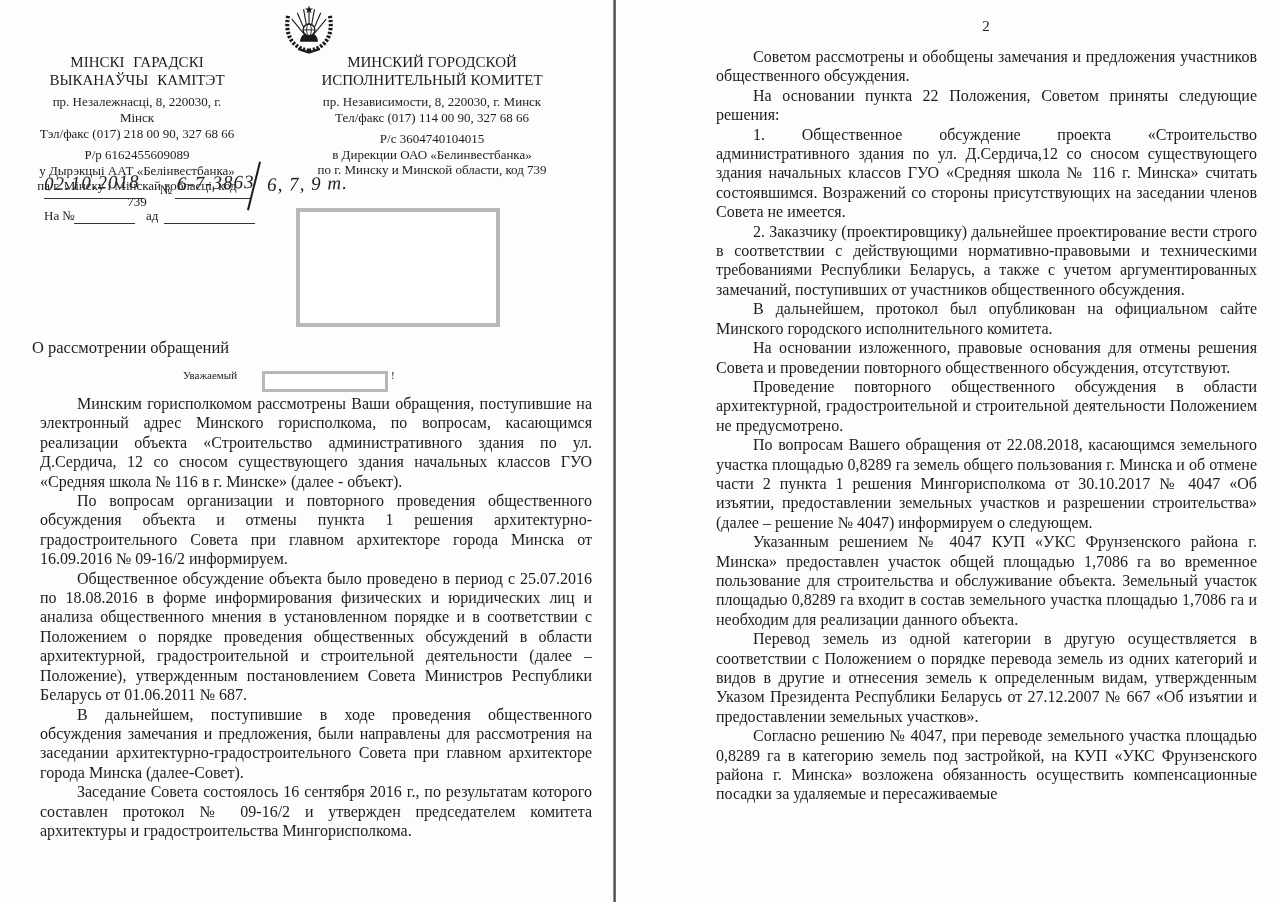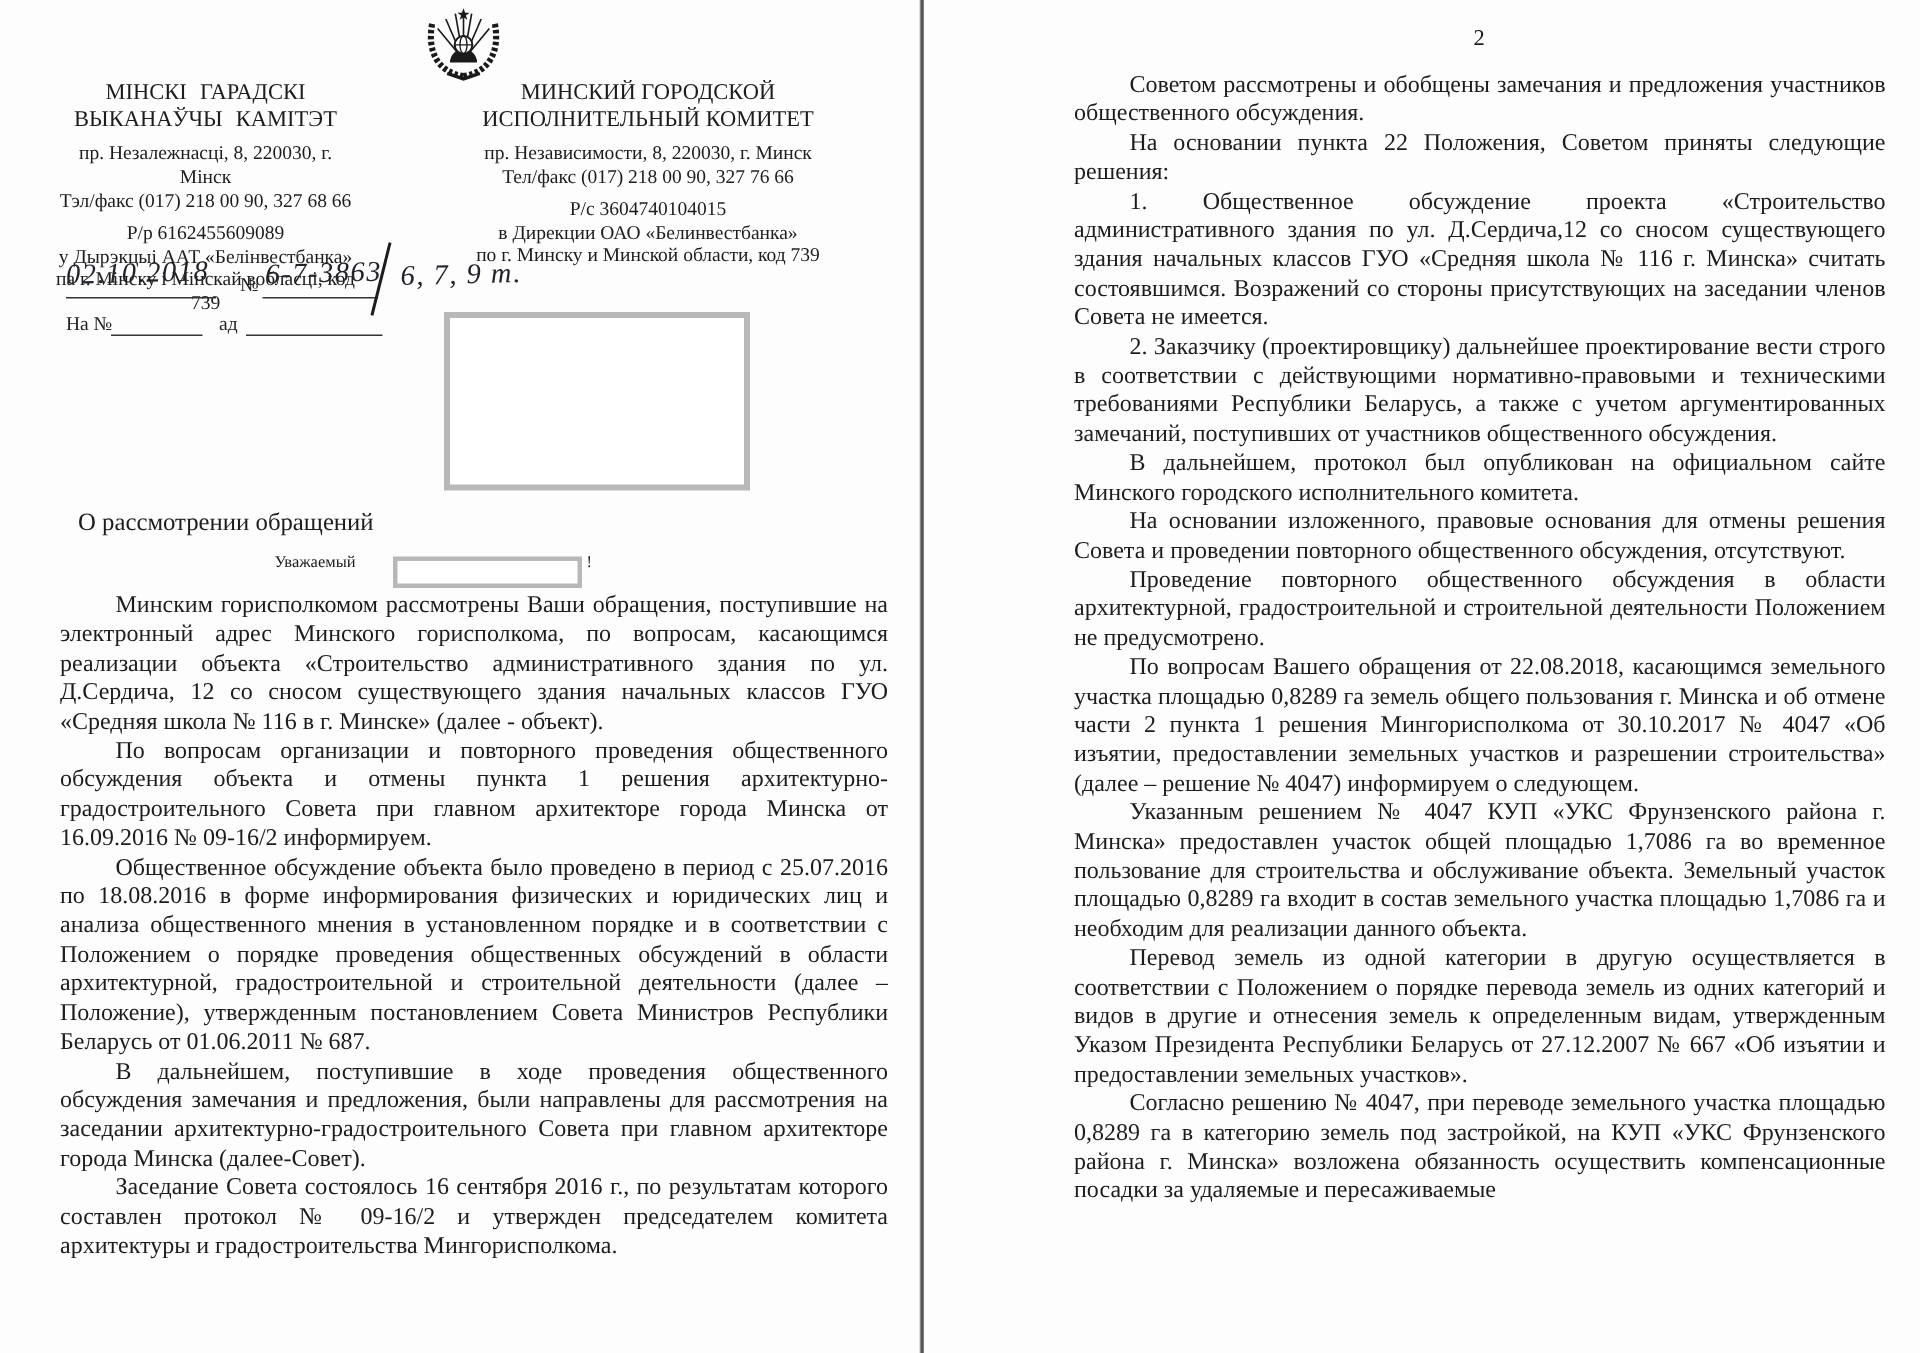--- a/index.html
+++ b/index.html
@@ -102,21 +102,21 @@
       </div>
     </div>
 
     <div class="abs lh-block" style="left:298px;top:53px;width:268px;">
       <div class="lh-bold">
         <div>МИНСКИЙ ГОРОДСКОЙ</div>
         <div>ИСПОЛНИТЕЛЬНЫЙ КОМИТЕТ</div>
       </div>
       <div class="lh-addr">
         <div>пр. Независимости, 8, 220030, г. Минск</div>
-        <div>Тел/факс (017) 218 00 90, 327 76 66</div>
+        <div>Тел/факс (017) 114 00 90, 327 68 66</div>
       </div>
       <div class="lh-acct">
         <div>Р/с 3604740104015</div>
         <div>в Дирекции ОАО «Белинвестбанка»</div>
         <div>по г. Минску и Минской области, код 739</div>
       </div>
     </div>
 
     <div class="abs hw" style="left:44px;top:172px;">02.10.2018</div>
     <div class="abs uline" style="left:44px;top:197px;width:100px;"></div>
@@ -127,21 +127,21 @@
     <div class="abs big-slash" style="left:253px;top:161px;"></div>
     <div class="abs hw" style="left:267px;top:173px;">6, 7, 9 т.</div>
 
     <div class="abs form-label" style="left:44px;top:208px;">На №</div>
     <div class="abs uline" style="left:74px;top:222px;width:61px;"></div>
     <div class="abs form-label" style="left:146px;top:208px;">ад</div>
     <div class="abs uline" style="left:164px;top:222px;width:91px;"></div>
 
     <div class="abs redact" style="left:296px;top:208px;width:204px;height:119px;"></div>
 
-    <div class="abs subject" style="left:52px;top:338px;">О рассмотрении обращений</div>
+    <div class="abs subject" style="left:32px;top:338px;">О рассмотрении обращений</div>
 
     <div class="abs saluting" style="left:183px;top:369px;">Уважаемый</div>
     <div class="abs redact small" style="left:262px;top:371px;width:126px;height:21px;"></div>
     <div class="abs saluting" style="left:391px;top:369px;">!</div>
 
     <div class="abs body-col" style="left:40px;top:394px;width:552px;height:500px;overflow:hidden;">
       <p>Минским горисполкомом рассмотрены Ваши обращения, поступившие на электронный адрес Минского горисполкома, по вопросам, касающимся реализации объекта «Строительство административного здания по ул. Д.Сердича, 12 со сносом существующего здания начальных классов ГУО «Средняя школа № 116 в г. Минске» (далее - объект).</p>
       <p>По вопросам организации и повторного проведения общественного обсуждения объекта и отмены пункта 1 решения архитектурно-градостроительного Совета при главном архитекторе города Минска от 16.09.2016 № 09-16/2 информируем.</p>
       <p>Общественное обсуждение объекта было проведено в период с 25.07.2016 по 18.08.2016 в форме информирования физических и юридических лиц и анализа общественного мнения в установленном порядке и в соответствии с Положением о порядке проведения общественных обсуждений в области архитектурной, градостроительной и строительной деятельности (далее – Положение), утвержденным постановлением Совета Министров Республики Беларусь от 01.06.2011 № 687.</p>
       <p>В дальнейшем, поступившие в ходе проведения общественного обсуждения замечания и предложения, были направлены для рассмотрения на заседании архитектурно-градостроительного Совета при главном архитекторе города Минска (далее-Совет).</p>

